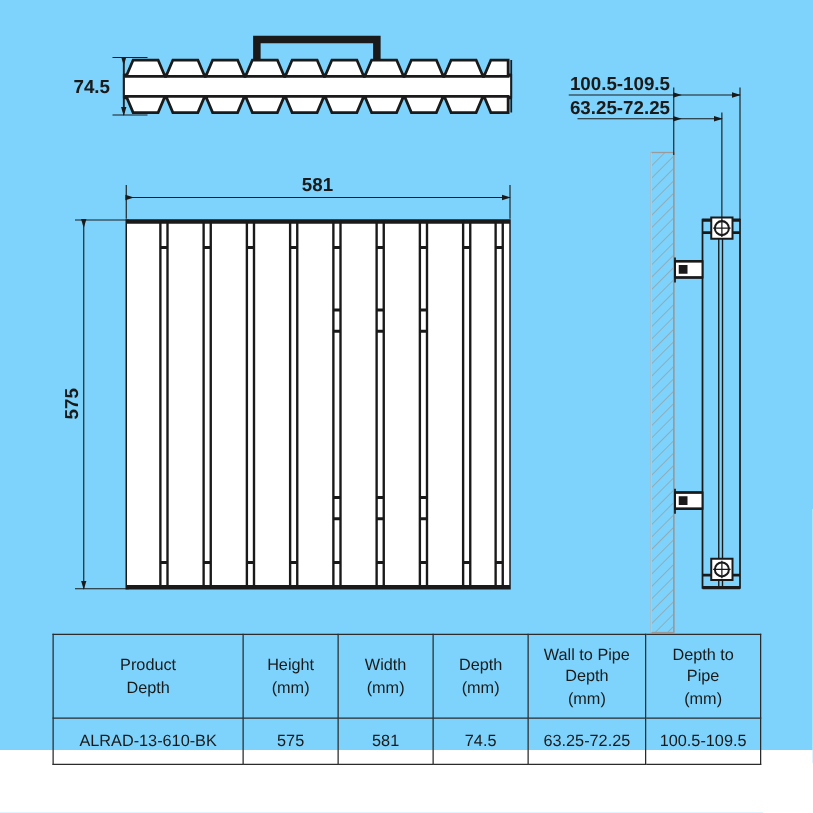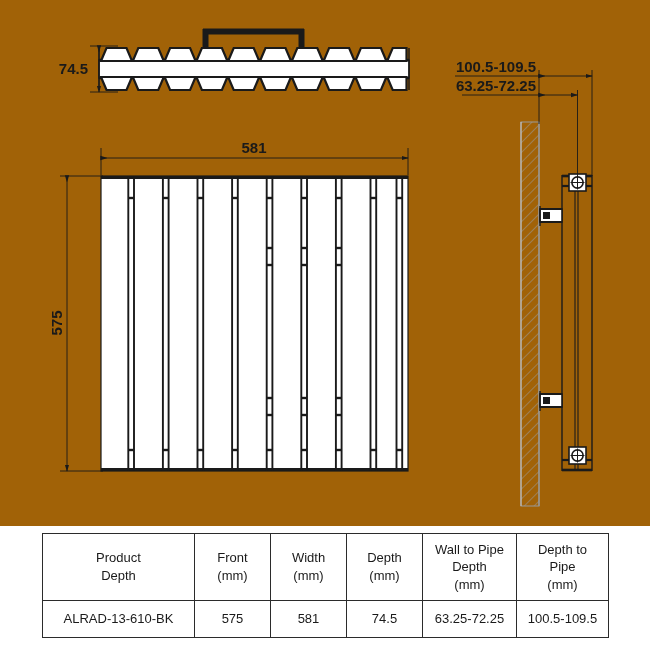--- a/index.html
+++ b/index.html
@@ -9,22 +9,22 @@
   }
   body {
     width: 650px;
     height: 650px;
     font-family: "Liberation Sans", sans-serif;
     overflow: hidden;
   }
   #sheet {
     position: relative;
     width: 650px;
-    height: 526px;
-    background: #a16207;
+    height: 600px;
+    background: #7dd3fc;
   }
   svg#drawing {
     position: absolute;
     left: 0;
     top: 0;
     width: 650px;
     height: 650px;
     display: block;
   }
   .dimtext {
@@ -36,21 +36,21 @@
   .dimtext-lg {
     font-family: "Liberation Sans", sans-serif;
     font-size: 15px;
     font-weight: bold;
     fill: #1a1a1a;
   }
   
   #spec-table-wrap {
     position: absolute;
     left: 42px;
-    top: 533px;
+    top: 507px;
     width: 566px;
   }
   table.spec {
     border-collapse: collapse;
     width: 566px;
     table-layout: fixed;
   }
   table.spec th,
   table.spec td {
     border: 1px solid #2b2b2b;
@@ -331,21 +331,21 @@
           <col class="c-wtp">
           <col class="c-wtf">
       </colgroup>
       <thead>
         <tr>
           <th>
             <span class="l2">Product</span>
             <span class="unit">Depth</span>
           </th>
           <th>
-            <span class="l2">Front</span>
+            <span class="l2">Height</span>
             <span class="unit">(mm)</span>
           </th>
           <th>
             <span class="l2">Width</span>
             <span class="unit">(mm)</span>
           </th>
           <th>
             <span class="l2">Depth</span>
             <span class="unit">(mm)</span>
           </th>

